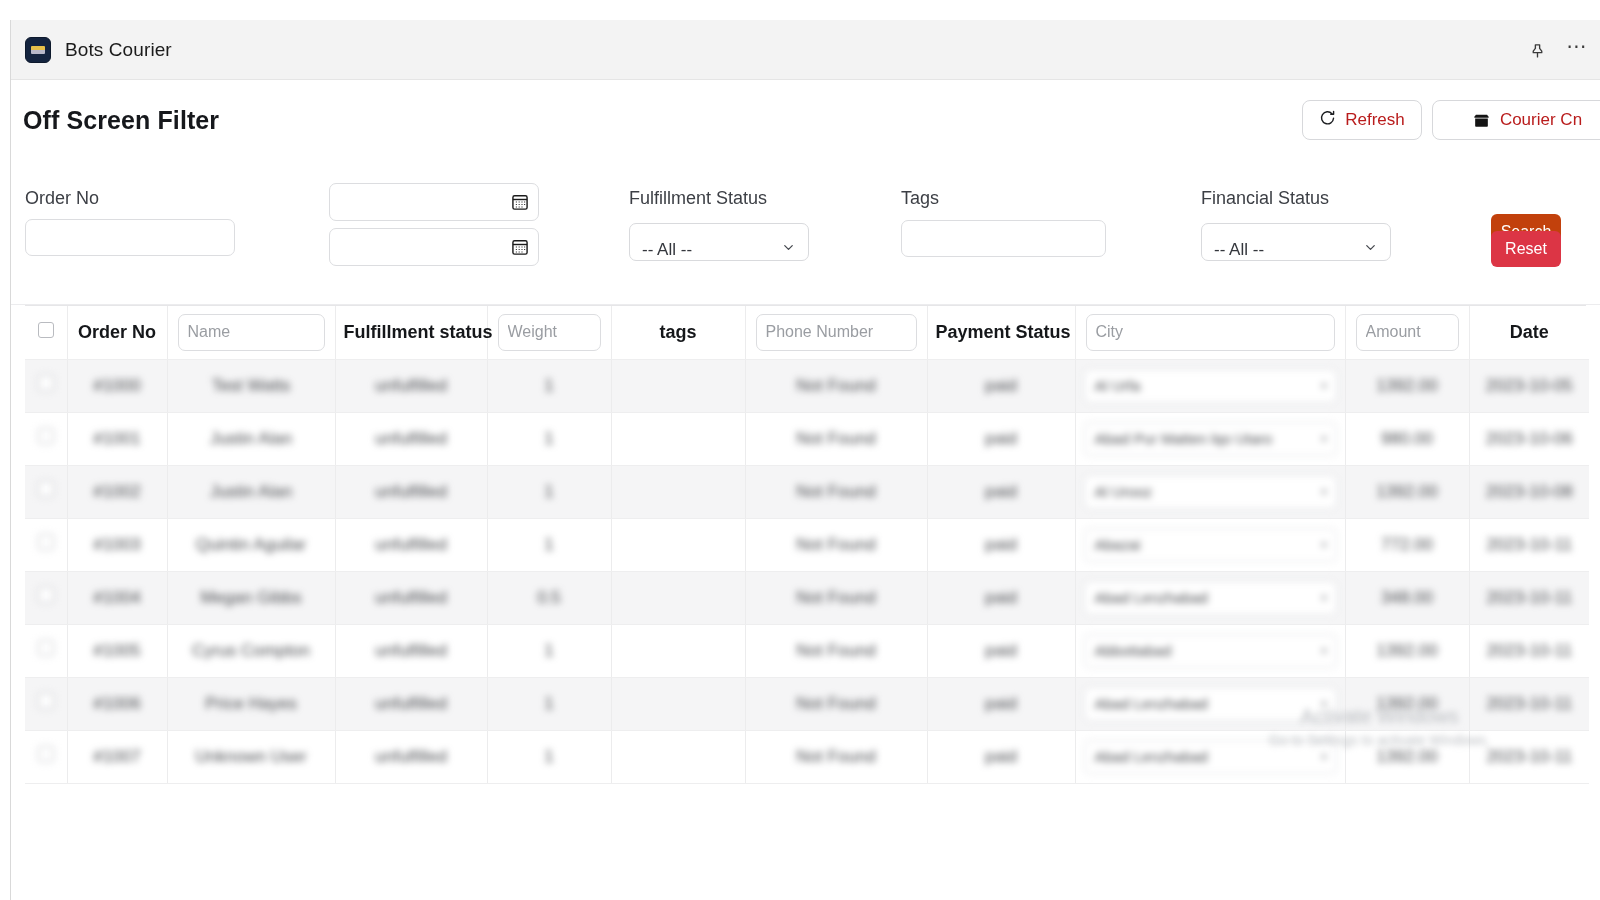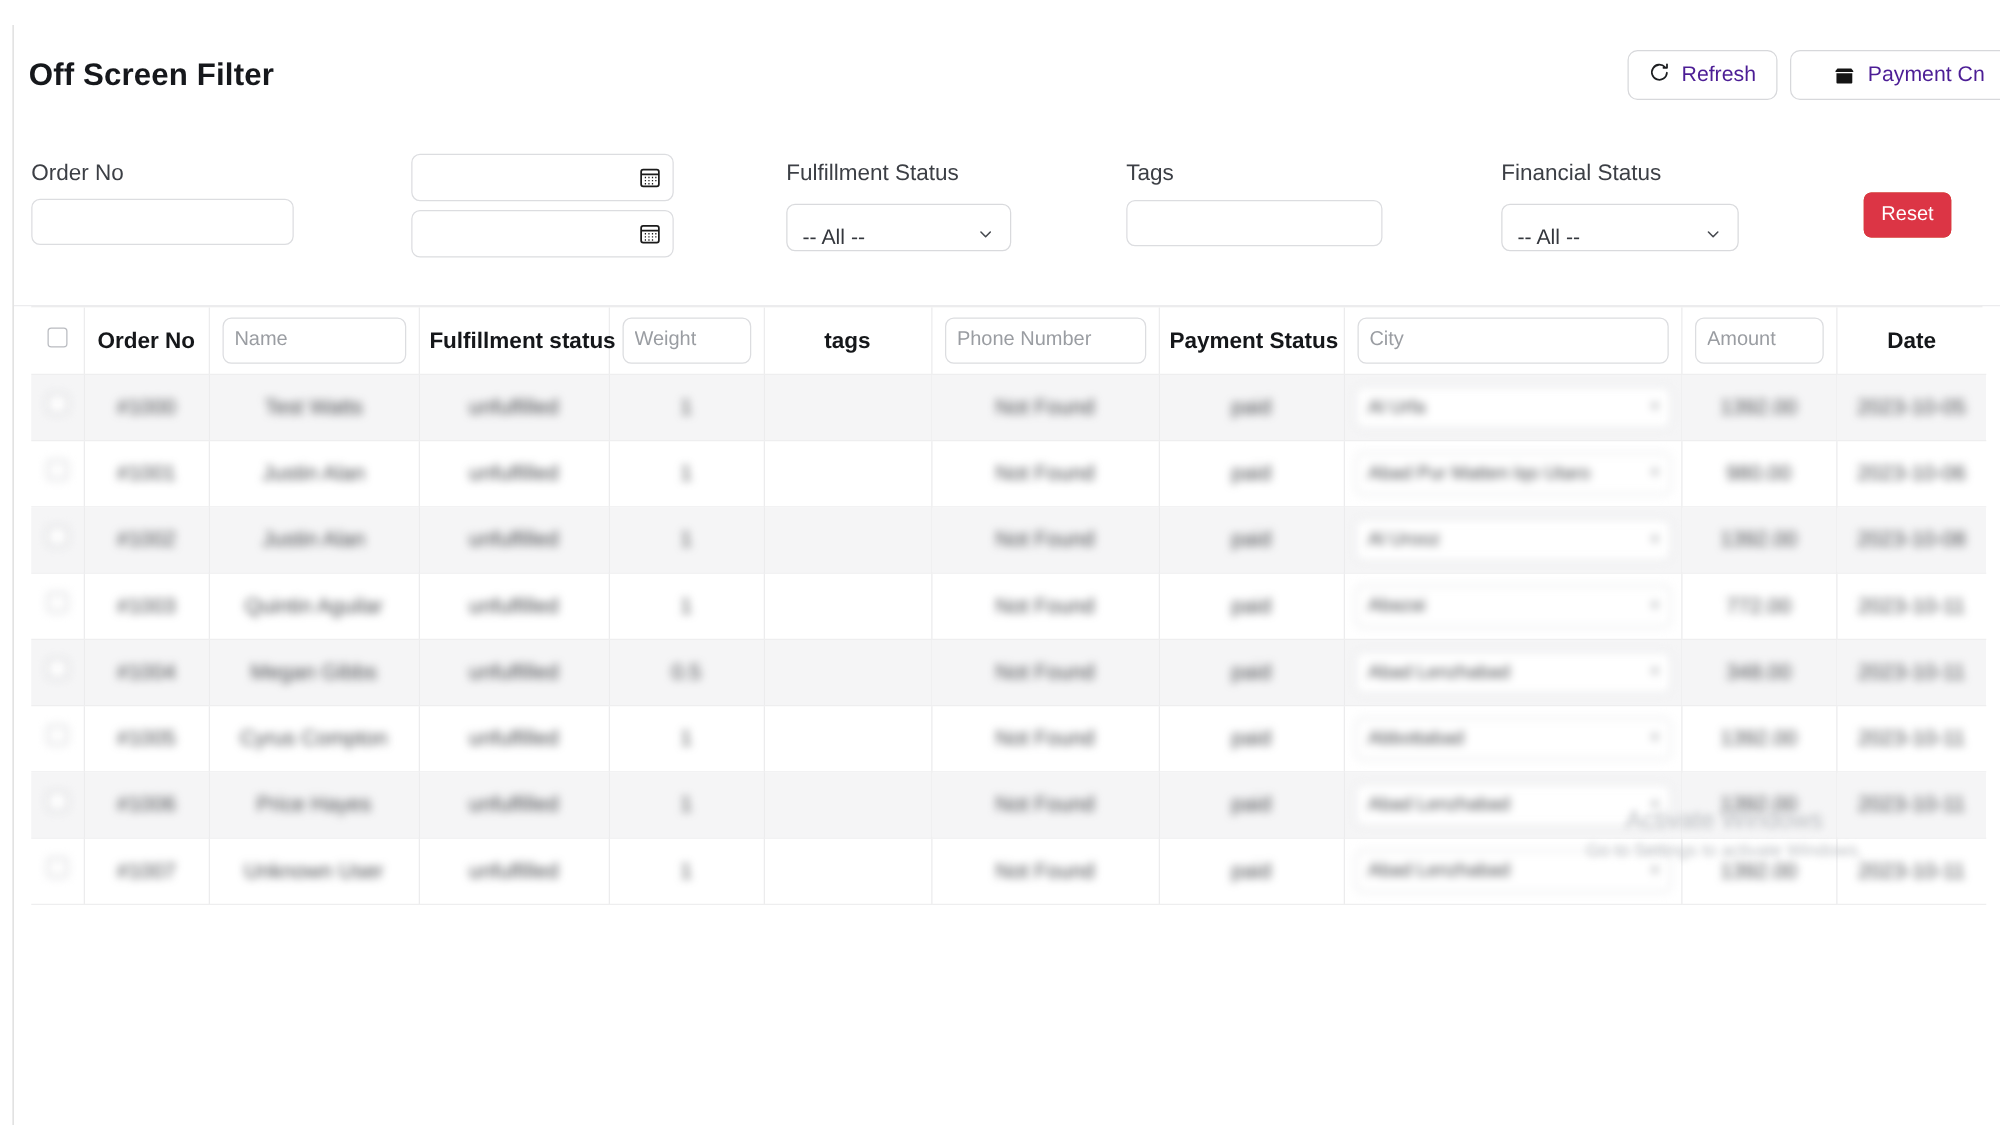--- a/index.html
+++ b/index.html
@@ -149,21 +149,21 @@
     min-width: 120px;
     padding: 0 16px;
     background: #ffffff;
     border: 1px solid #d7d8db;
     border-radius: 8px;
     display: flex;
     align-items: center;
     justify-content: center;
     gap: 9px;
     font-size: 17px;
-    color: #4c1d95;
+    color: #b91c1c;
     cursor: pointer;
     white-space: nowrap;
   }
 
   .select-type {
     height: 40px;
     width: 258px;
     background: #ffffff;
     border: 1px solid #d7d8db;
     border-radius: 8px;
@@ -357,20 +357,38 @@
 </style>
 </head>
 <body>
 
 <div id="app">
 
   <div class="chrome-gap"></div>
 
   <div class="window">
 
+    <div class="titlebar">
+      <div class="app-icon">
+        <div class="glyph"></div>
+      </div>
+      <div class="app-title">Bots Courier</div>
+
+      <div class="titlebar-actions">
+        <div class="tb-icon">
+          <svg width="17" height="17" viewBox="0 0 24 24" fill="none" stroke="currentColor" stroke-width="1.9" stroke-linecap="round" stroke-linejoin="round">
+            <path d="M9 4h6v5l3 4v2H6v-2l3-4V4z"></path>
+            <line x1="12" y1="15" x2="12" y2="21"></line>
+          </svg>
+        </div>
+        <div class="tb-icon">
+          <div class="tb-dots">⋯</div>
+        </div>
+      </div>
+    </div>
 
 
     <div class="filter-header">
       <div class="filter-title">Off Screen Filter</div>
 
       <div class="header-tools">
         <div class="btn-outline">
           <span>
             <svg width="17" height="17" viewBox="0 0 24 24" fill="none" stroke="#1c1e21" stroke-width="2" stroke-linecap="round" stroke-linejoin="round">
               <path d="M20.5 13a8.5 8.5 0 1 1-2.2-6.3"></path>
@@ -381,21 +399,21 @@
         </div>
 
 
         <div class="btn-outline" style="min-width:190px;">
           <span>
             <svg class="box-icon" width="19" height="19" viewBox="0 0 24 24" fill="#141414">
               <path d="M3 7.3l2-2.6h14l2 2.6v1.1H3V7.3z"></path>
               <path d="M4 9.6h16V19a1 1 0 0 1-1 1H5a1 1 0 0 1-1-1V9.6z"></path>
             </svg>
           </span>
-          <span>Payment Cn</span>
+          <span>Courier Cn</span>
         </div>
       </div>
     </div>
 
     <div class="filter-body">
 
       <div class="fg-label" style="left:14px; top:28px;">Order No</div>
       <input class="fg-input" style="left: 14px; top: 59px; width: 210px;" placeholder="">
 
       <div class="date-field" style="left:318px; top:23px;">
@@ -459,21 +477,21 @@
       <div class="fg-select" style="left:1190px; top:63px; width:190px;">
         <span>-- All --</span>
         <span class="caret">
           <svg width="15" height="15" viewBox="0 0 24 24" fill="none" stroke="currentColor" stroke-width="2" stroke-linecap="round" stroke-linejoin="round">
             <polyline points="6 9 12 15 18 9"></polyline>
           </svg>
         </span>
       </div>
 
       <div class="btn-search" style="left:1480px; top:26px;">Search</div>
-      <div class="btn-reset" style="left:1480px; top:54px;">Reset</div>
+      <div class="btn-reset" style="left:1480px; top:71px;">Reset</div>
     </div>
 
     <div class="table-wrap">
       <table class="grid">
         <colgroup id="grid-cols">
             <col style="width: 42px;">
             <col style="width: 100px;">
             <col style="width: 168px;">
             <col style="width: 152px;">
             <col style="width: 124px;">

